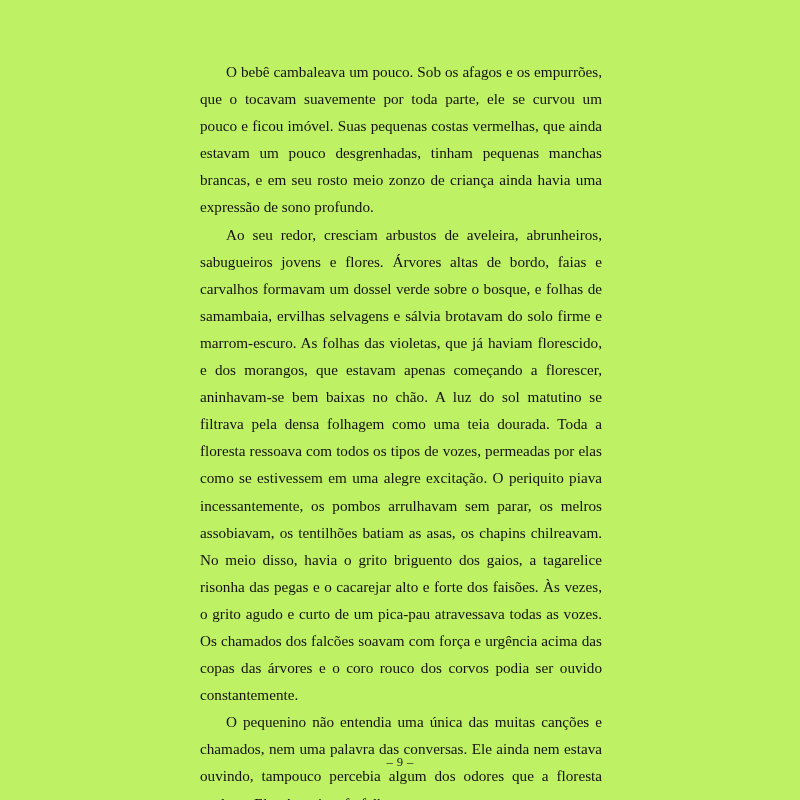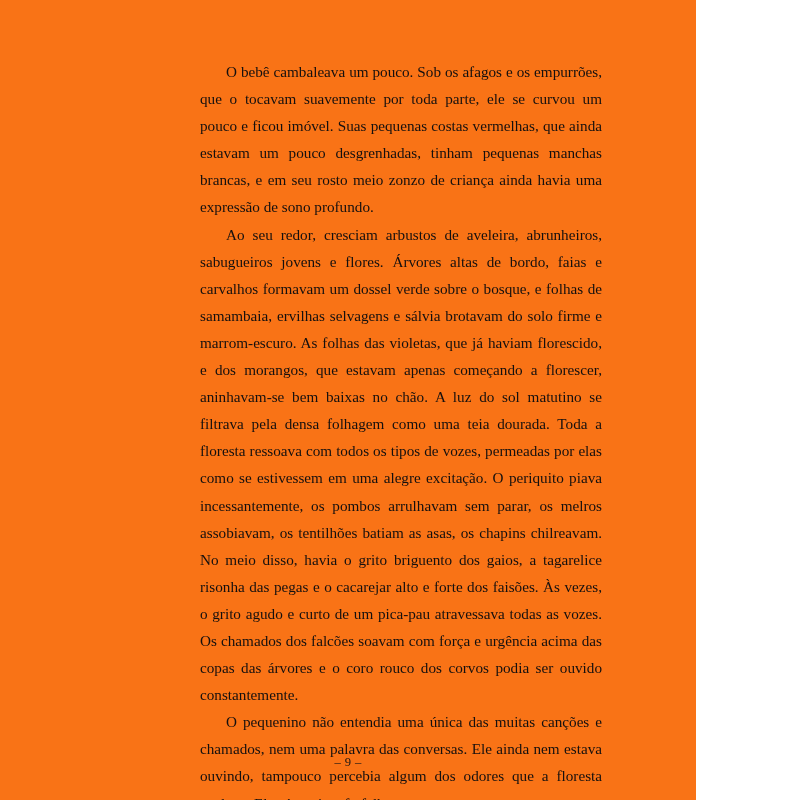--- a/index.html
+++ b/index.html
@@ -9,23 +9,23 @@
   }
   body {
     width: 800px;
     height: 800px;
     overflow: hidden;
     font-family: "Liberation Serif", "DejaVu Serif", serif;
     color: #111111;
   }
   .page {
     position: relative;
-    width: 696px;
+    width: 800px;
     height: 800px;
-    background: #f97316;
+    background: #bef264;
     box-sizing: border-box;
     text-decoration: underline;
   }
   .text-block {
     position: absolute;
     left: 200px;
     top: 58px;
     width: 402px;
     text-align: justify;
     text-justify: inter-word;

